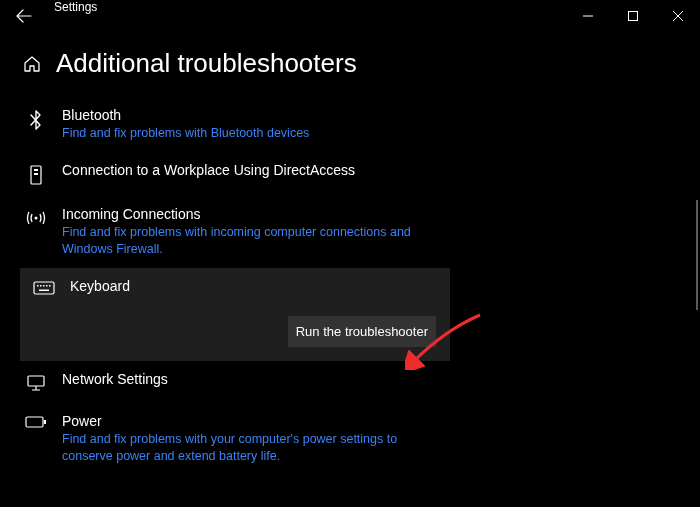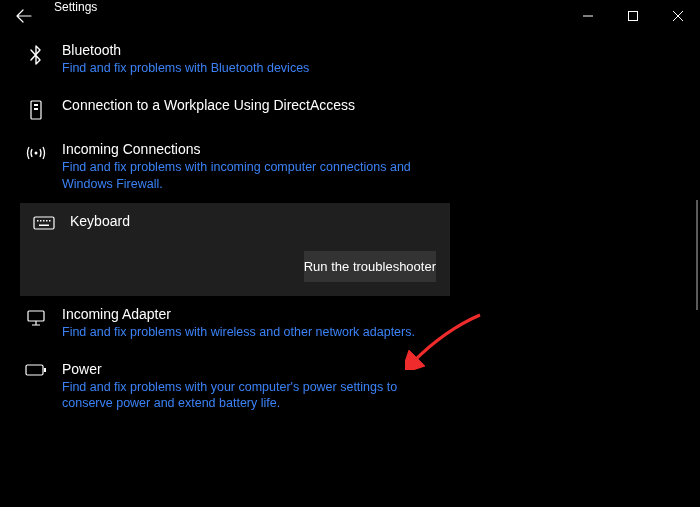--- a/index.html
+++ b/index.html
@@ -87,21 +87,21 @@
     max-width: 430px;
     display: flex;
     justify-content: flex-end;
     padding: 10px 14px 14px 14px;
   }
   .run-btn {
     background: #333333;
     border: none;
     color: #fff;
     font-size: 13px;
-    padding: 8px 0;
+    padding: 8px 8px;
     cursor: pointer;
     font-family: inherit;
   }
   .scrollind {
     position: absolute;
     right: 2px;
     top: 200px;
     width: 2px;
     height: 110px;
     background: #5a5a5a;
@@ -136,20 +136,28 @@
     </div>
     <div class="winbtn">
       <svg width="10" height="10" viewBox="0 0 10 10">
           <path d="M0 0 L10 10 M10 0 L0 10" stroke="#fff" stroke-width="1"></path>
         </svg>
     </div>
   </div>
 </div>
 
 <div class="page">
+  <div class="page-header">
+    <span>
+      <svg width="20" height="20" viewBox="0 0 20 20">
+          <path d="M3 9 L10 3 L17 9 V17 H12 V12 H8 V17 H3 Z" stroke="#fff" stroke-width="1.3" fill="none" stroke-linejoin="round"></path>
+        </svg>
+    </span>
+    <div class="page-title">Additional troubleshooters</div>
+  </div>
 
   <div class="items">
 
     <div class="item">
       <div class="item-icon">
         <svg width="18" height="22" viewBox="0 0 18 22">
             <path d="M4 6 L13 16 L9 20 V2 L13 6 L4 16" stroke="#fff" stroke-width="1.4" fill="none" stroke-linejoin="round" stroke-linecap="round"></path>
           </svg>
       </div>
       <div class="item-body">
@@ -209,22 +217,21 @@
     </div>
 
     <div class="item">
       <div class="item-icon">
         <svg width="22" height="20" viewBox="0 0 22 20">
           <rect x="3" y="3" width="16" height="10" rx="1" stroke="#fff" stroke-width="1.2" fill="none"></rect>
           <path d="M7 17 H15 M11 13 V17" stroke="#fff" stroke-width="1.2"></path>
         </svg>
       </div>
       <div class="item-body">
-        <div class="item-title">Incoming Adapter</div>
-        <div class="item-desc">Find and fix problems with wireless and other network adapters.</div>
+        <div class="item-title">Network Settings</div>
       </div>
     </div>
 
     <div class="item">
       <div class="item-icon">
         <svg width="22" height="14" viewBox="0 0 22 14">
           <rect x="1" y="2" width="17" height="10" rx="1.5" stroke="#fff" stroke-width="1.2" fill="none"></rect>
           <rect x="19" y="5" width="2" height="4" fill="#fff"></rect>
         </svg>
       </div>

